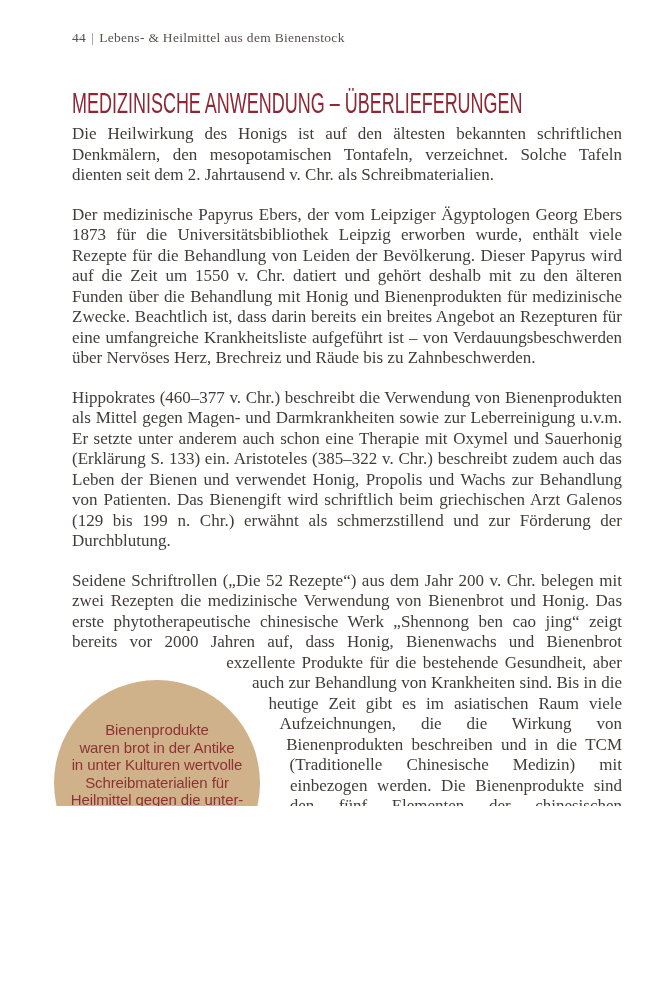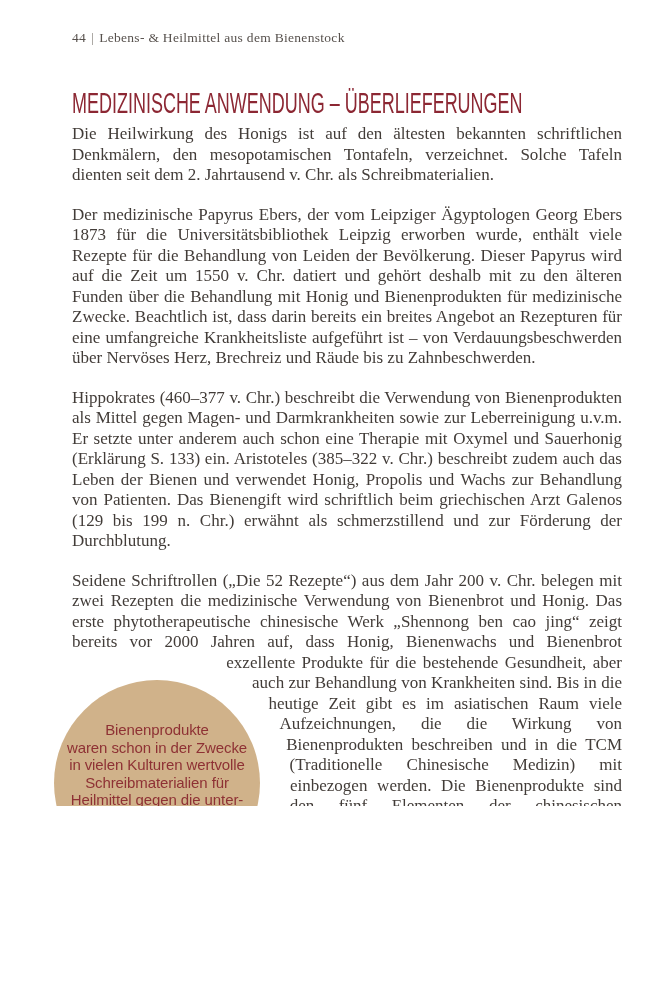--- a/index.html
+++ b/index.html
@@ -67,22 +67,22 @@
 
     <p class="body-para">Der medizinische Papyrus Ebers, der vom Leipziger Ägyptologen Georg Ebers 1873 für die Universitätsbibliothek Leipzig erworben wurde, enthält viele Rezepte für die Behandlung von Leiden der Be­völkerung. Dieser Papyrus wird auf die Zeit um 1550 v. Chr. datiert und gehört deshalb mit zu den älteren Funden über die Behandlung mit Honig und Bienenprodukten für medizinische Zwecke. Beachtlich ist, dass darin bereits ein breites Angebot an Rezepturen für eine umfang­reiche Krankheitsliste aufgeführt ist – von Verdauungsbeschwerden über Nervöses Herz, Brechreiz und Räude bis zu Zahnbeschwerden.</p>
 
     <p class="body-para">Hippokrates (460–377 v. Chr.) beschreibt die Verwendung von Bienen­produkten als Mittel gegen Magen- und Darmkrankheiten sowie zur Leberreinigung u.v.m. Er setzte unter anderem auch schon eine The­rapie mit Oxymel und Sauerhonig (Erklärung S. 133) ein. Aristoteles (385–322 v. Chr.) beschreibt zudem auch das Leben der Bienen und verwendet Honig, Propolis und Wachs zur Behandlung von Patienten. Das Bienengift wird schriftlich beim griechischen Arzt Galenos (129 bis 199 n. Chr.) erwähnt als schmerzstillend und zur Förderung der Durchblutung.</p>
 
     <p class="body-para">
       <span class="circle-float">
         <span class="callout-circle">
           <span class="callout-text">
             <span class="callout-line">Bienenprodukte</span>
-            <span class="callout-line">waren schon in der Zwecke</span>
-            <span class="callout-line">in vielen Kulturen wertvolle</span>
+            <span class="callout-line">waren brot in der Antike</span>
+            <span class="callout-line">in unter Kulturen wertvolle</span>
             <span class="callout-line">Schreibmaterialien für</span>
             <span class="callout-line">Heilmittel gegen die unter-</span>
             <span class="callout-line">schiedlichsten Bienenstock</span>
             <span class="callout-line">und Krankheiten.</span>
           </span>
         </span>
       </span><span>Seidene Schriftrollen („Die 52 Rezepte“) aus dem Jahr 200 v. Chr. be­legen mit zwei Rezepten die medizinische Verwendung von Bienen­brot und Honig. Das erste phytotherapeutische chinesische Werk „Shennong ben cao jing“ zeigt bereits vor 2000 Jahren auf, dass Honig, Bienenwachs und Bienenbrot exzellente Produkte für die bestehende Gesundheit, aber auch zur Be­handlung von Krankheiten sind. Bis in die heutige Zeit gibt es im asiatischen Raum viele Aufzeichnungen, die die Wirkung von Bienenprodukten beschreiben und in die TCM (Traditionelle Chinesische Medizin) mit einbezogen werden. Die Bienenprodukte sind den fünf Elemen­ten der chinesischen Ernährungslehre zugeordnet.</span>
     </p>
 
   </div>

